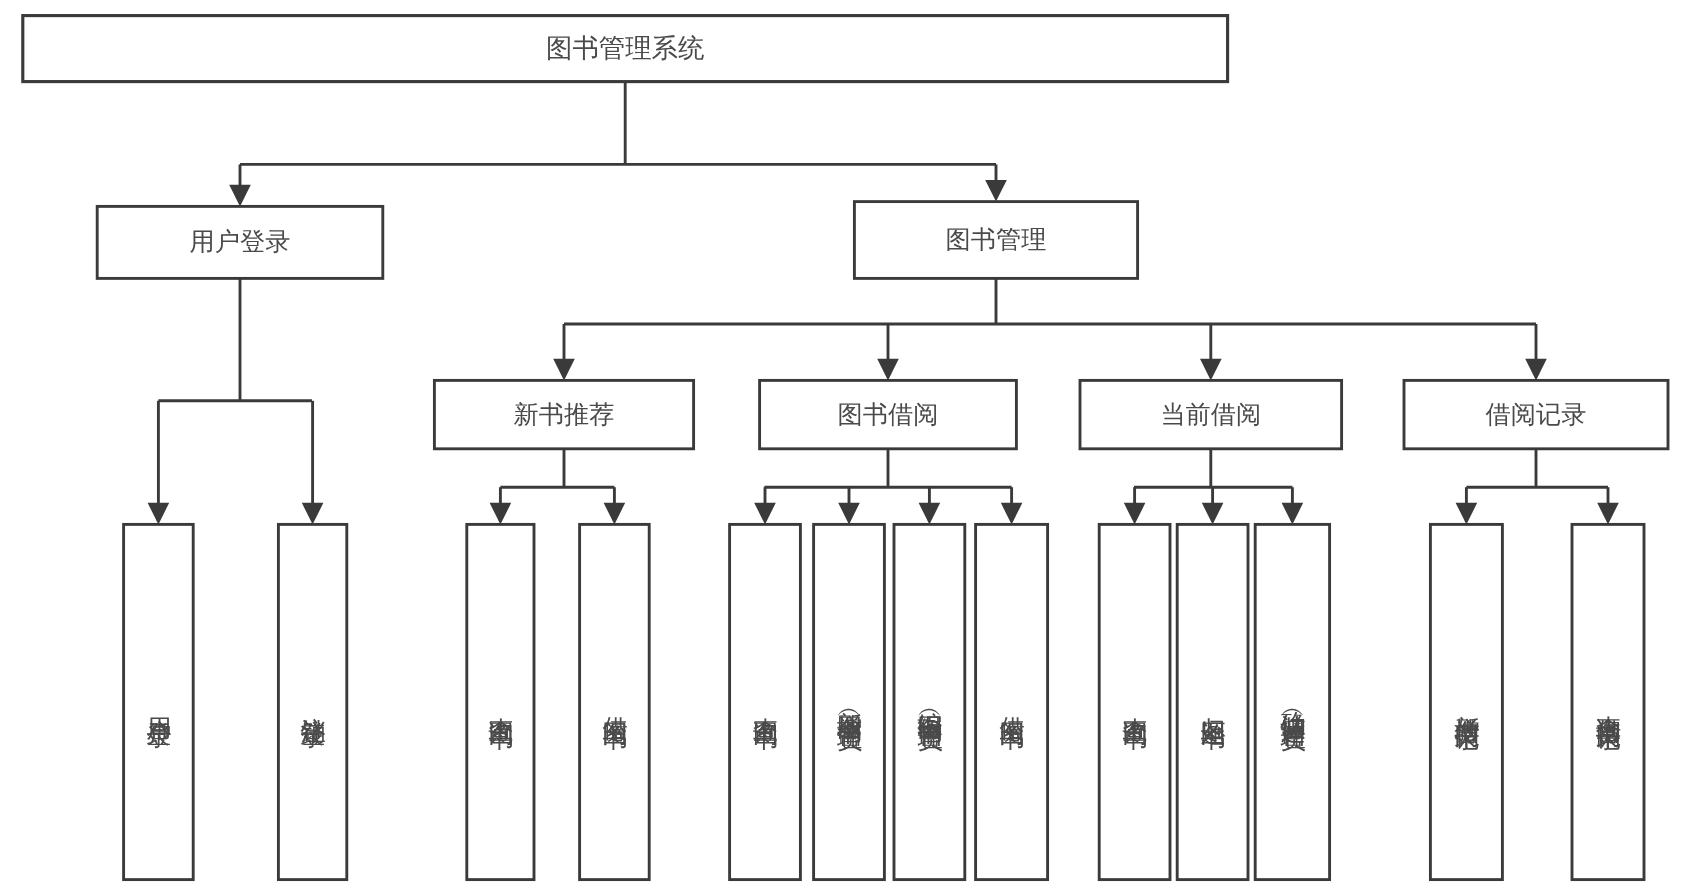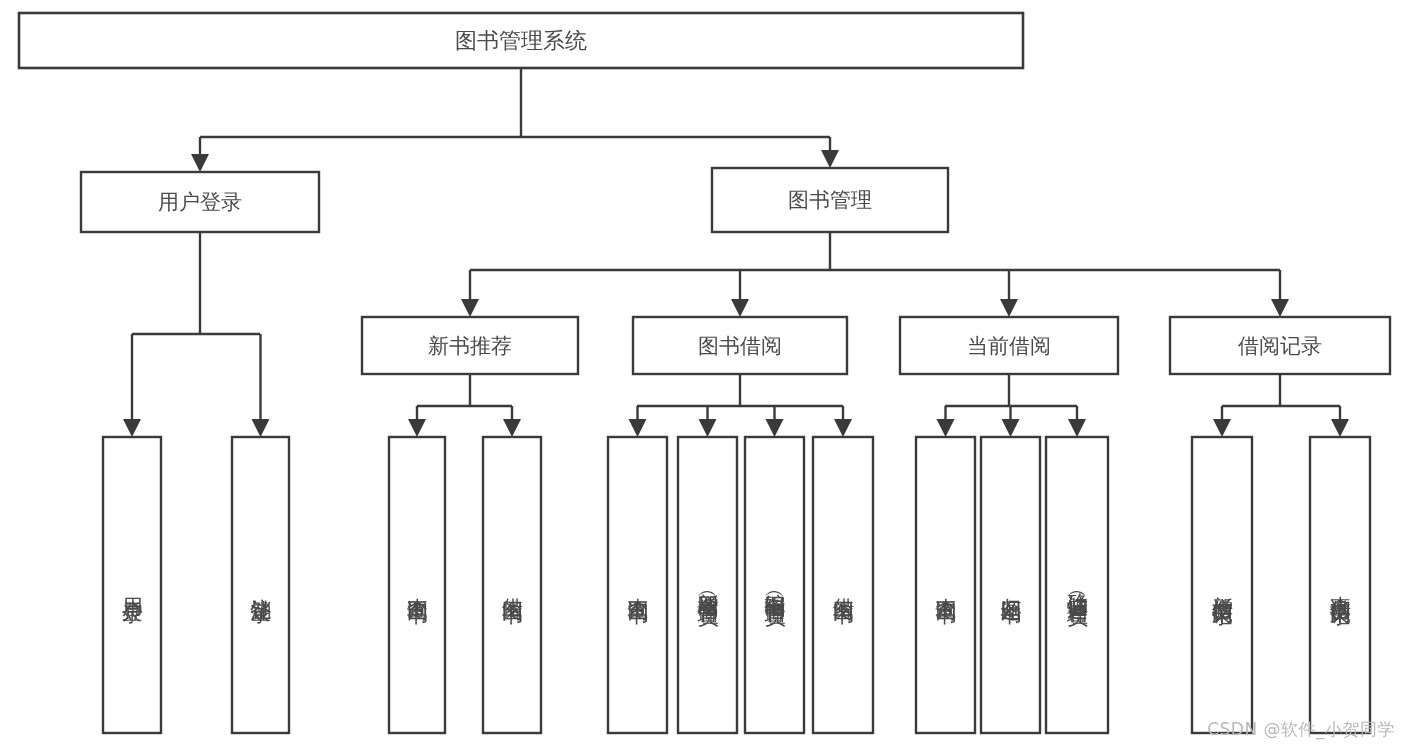--- a/index.html
+++ b/index.html
@@ -210,14 +210,13 @@
       <div class="leaf-label-wrap" style="left: 1046px; top: 437px; width: 62px; height: 296px;">
         <span class="leaf-label">确认归还（管理员）</span>
       </div>
       <div class="leaf-label-wrap" style="left: 1192px; top: 437px; width: 60px; height: 296px;">
         <span class="leaf-label">新增借阅记录</span>
       </div>
       <div class="leaf-label-wrap" style="left: 1310px; top: 437px; width: 60px; height: 296px;">
         <span class="leaf-label">查询借阅记录</span>
       </div>
     </div>
-  <div class="watermark">CSDN @软件_小贺同学</div>
 </div>
 
 </body></html>

